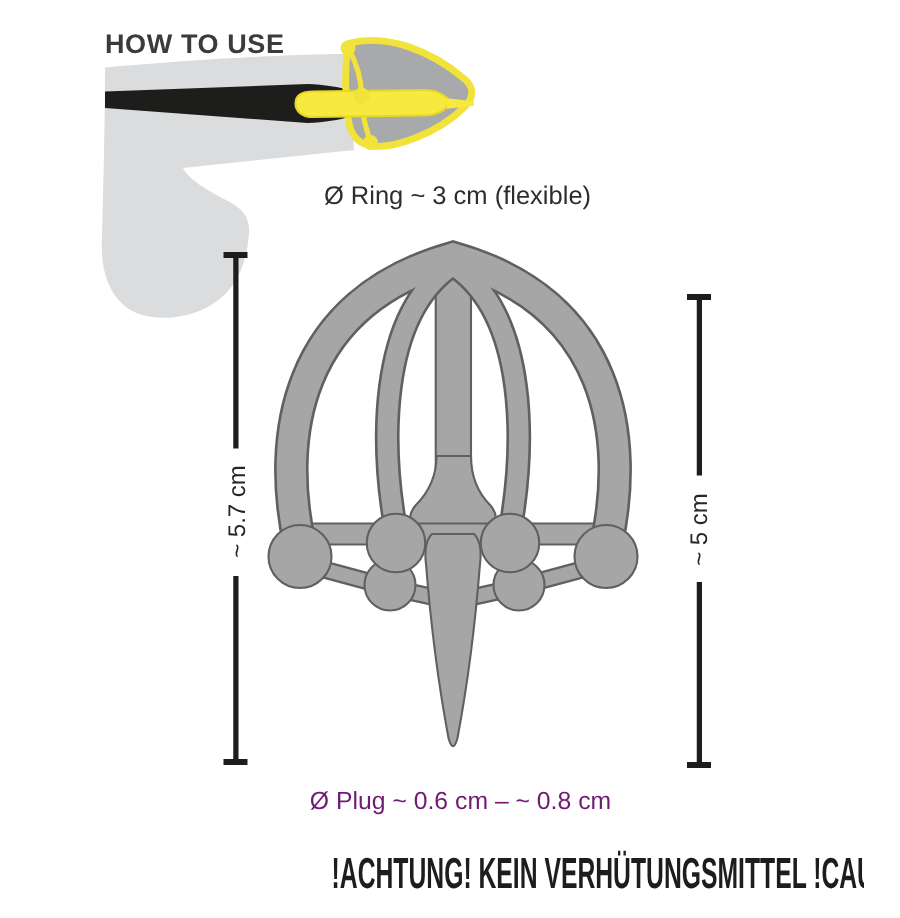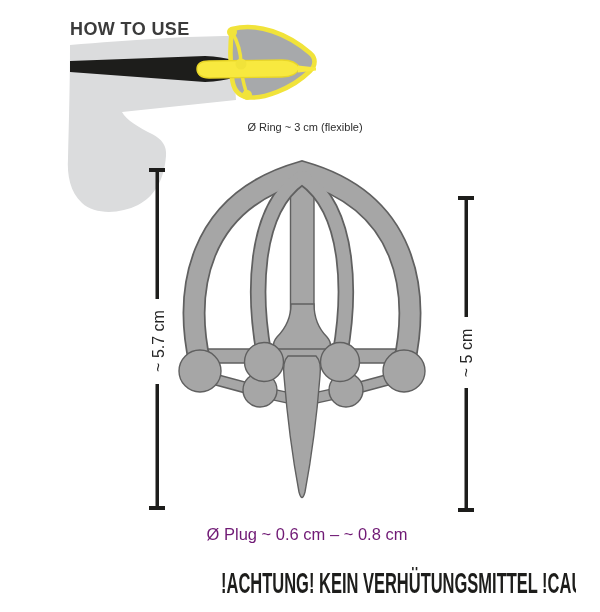--- a/index.html
+++ b/index.html
@@ -11,21 +11,21 @@
     font-family:"Liberation Sans", sans-serif;
   }
   .gfx{position:absolute;left:0;top:0;}
   .t{position:absolute;white-space:nowrap;color:#2e2e2e;}
   .title{
     left:70px;top:19px;
     font-size:18px;font-weight:600;letter-spacing:.4px;color:#3b3b3b;
   }
   .ring-label{
     left:305px;top:121px;transform:translateX(-50%);
-    font-size:11px;color:#2d2d2d;
+    font-size:17px;color:#2d2d2d;
   }
   .plug-label{
     left:307px;top:525px;transform:translateX(-50%);
     font-size:16.5px;color:#701a75;
   }
   .measure-label{
     font-size:16px;color:#262626;
     transform:translate(-50%,-50%) rotate(-90deg);
   }
   .measure-left{left:159px;top:341px;}

